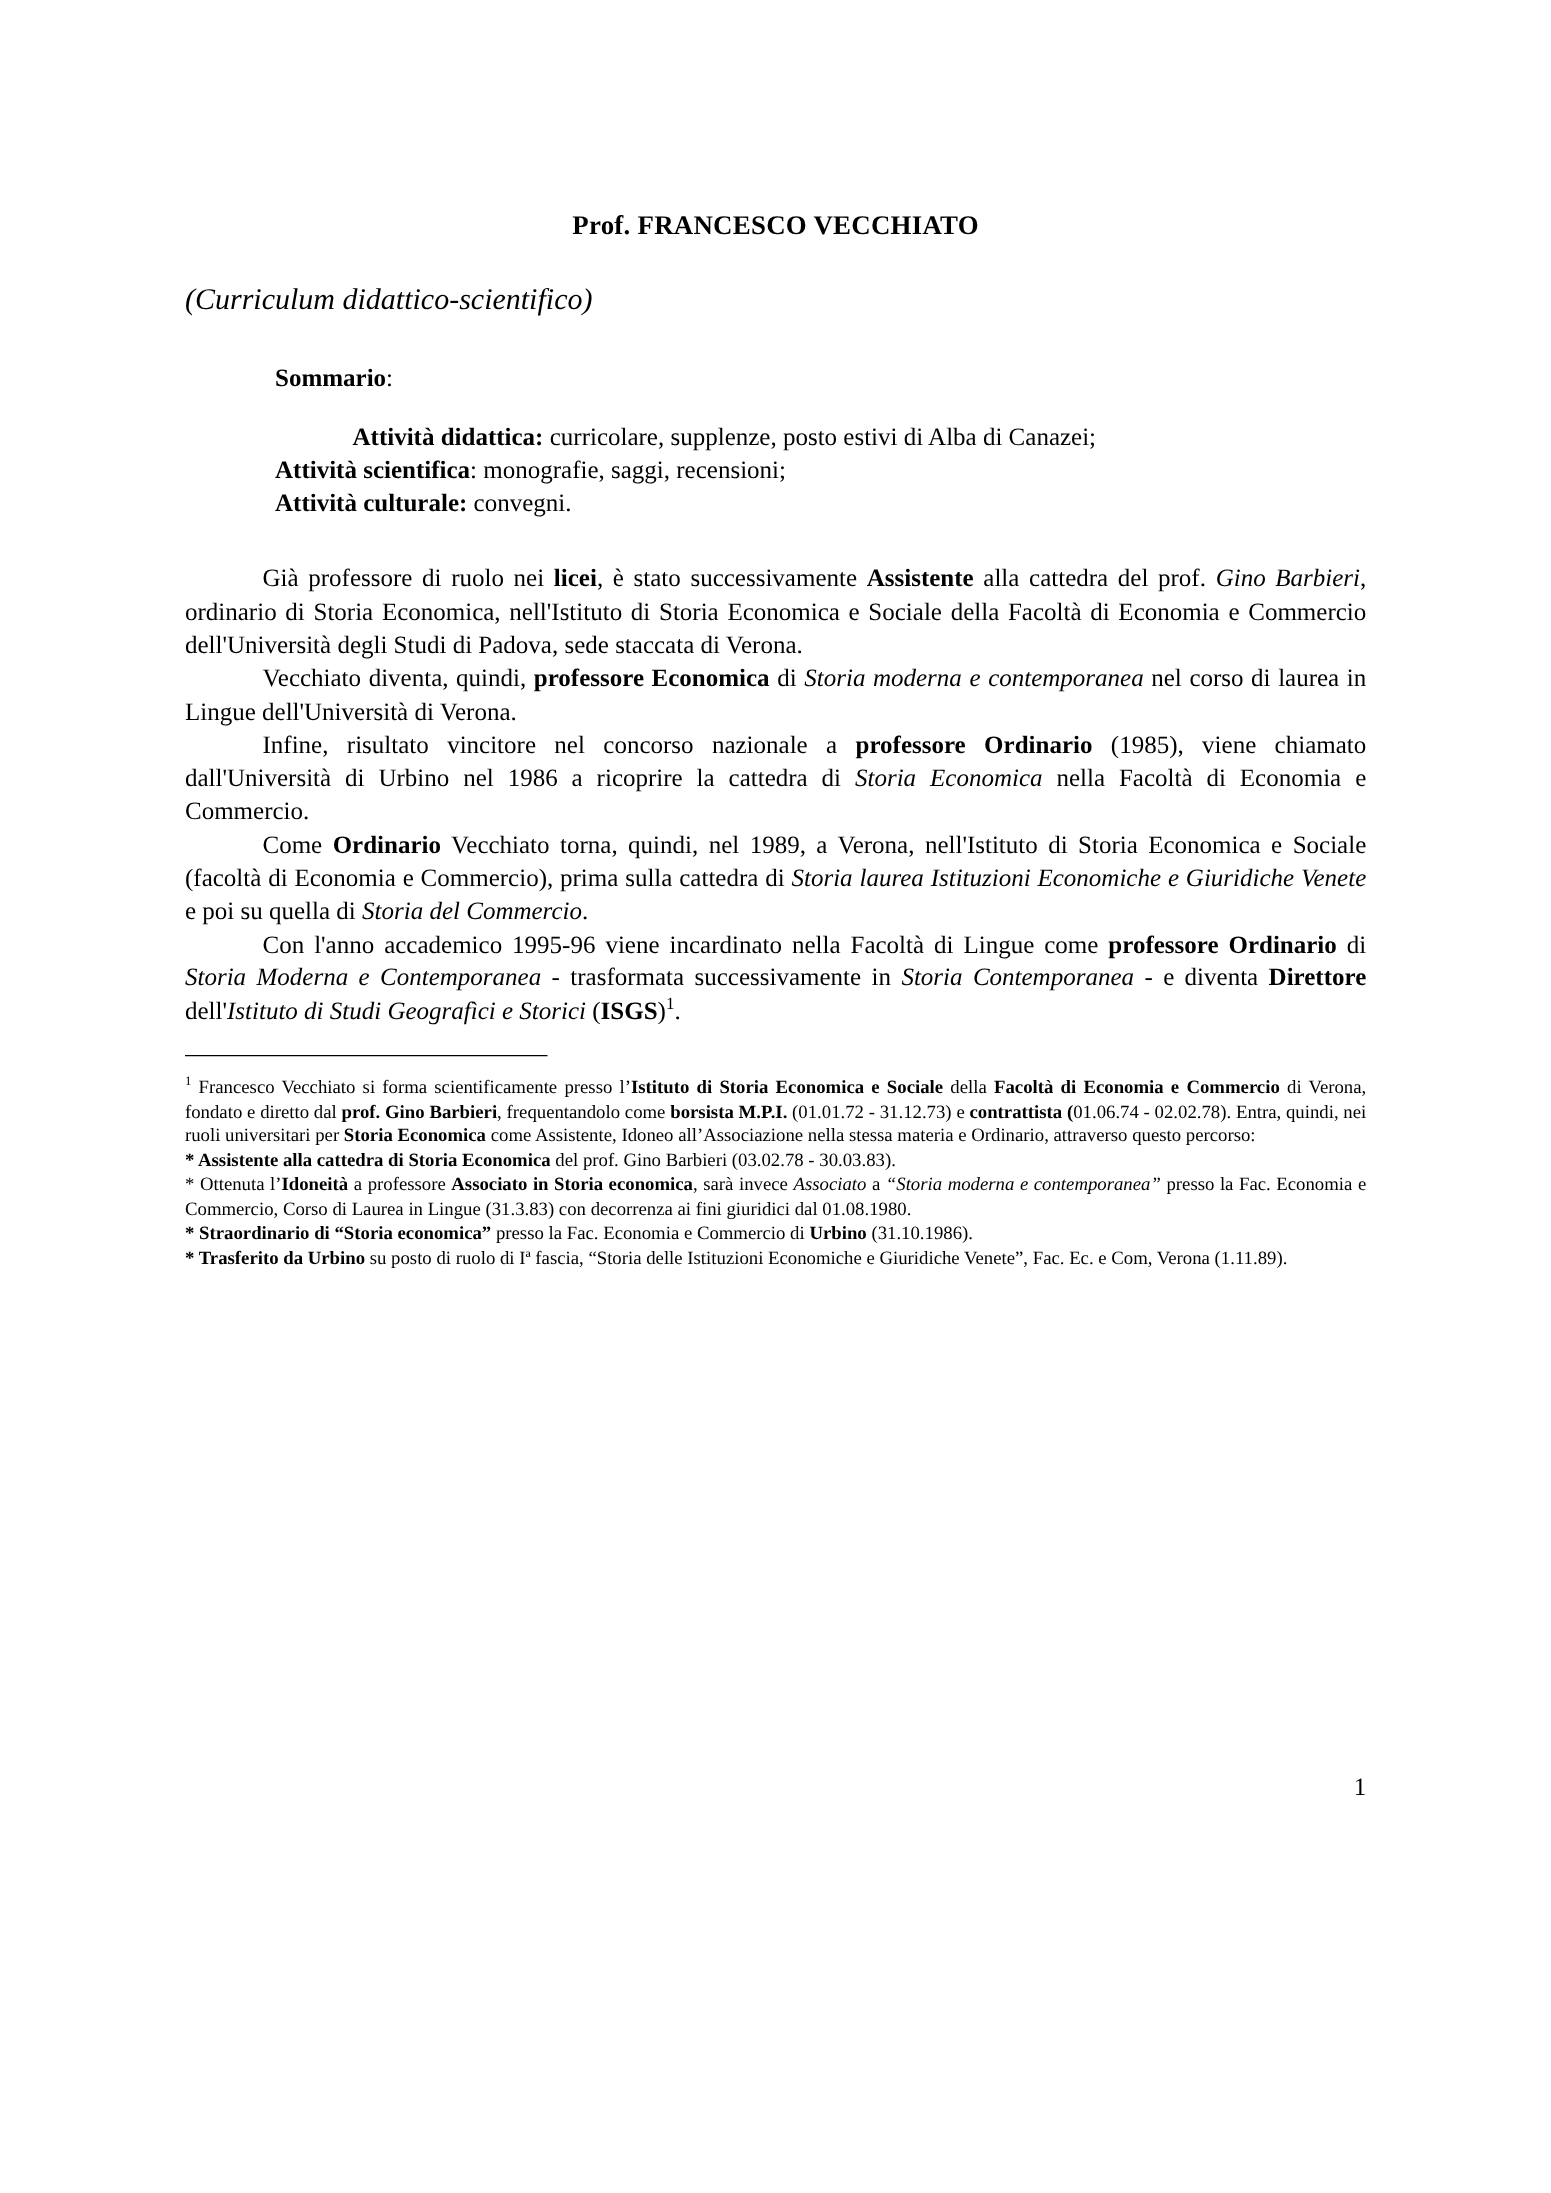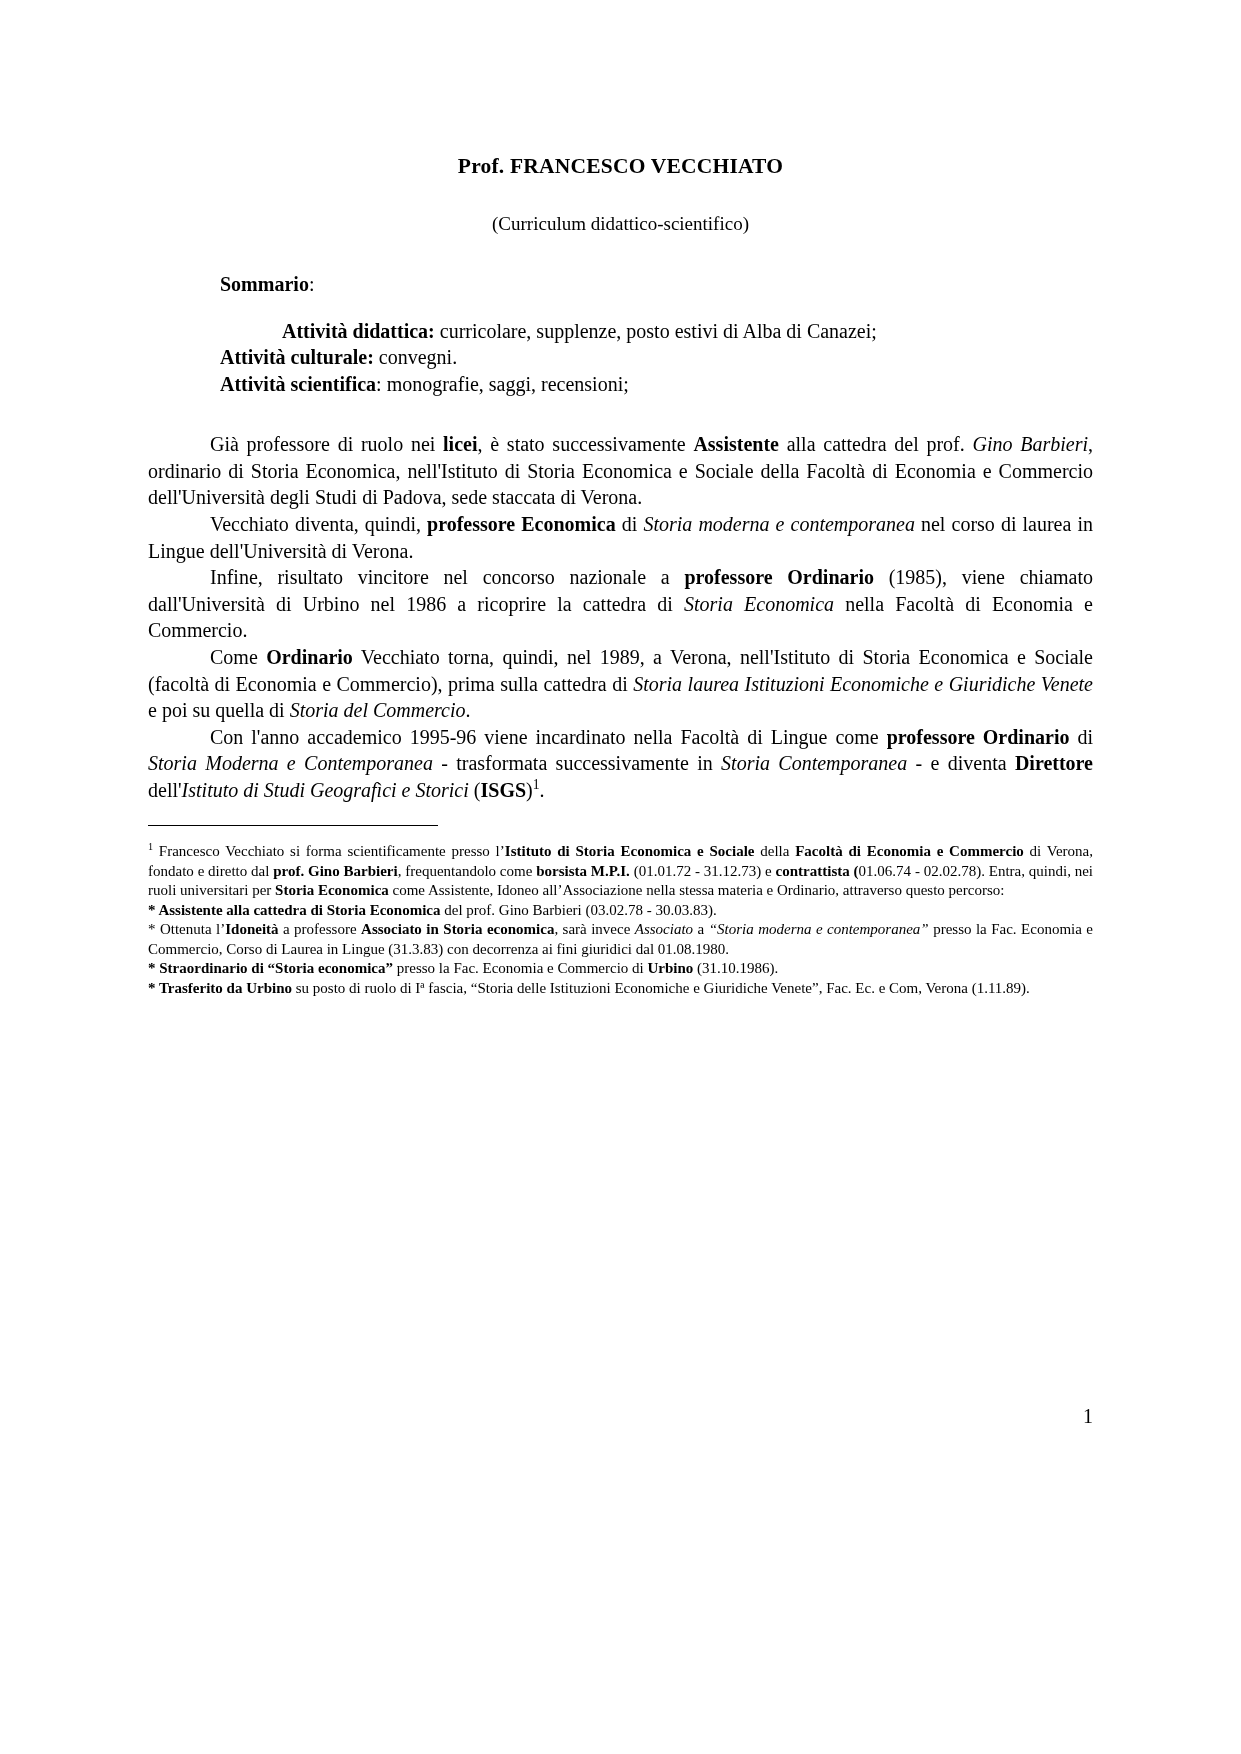--- a/index.html
+++ b/index.html
@@ -8,35 +8,35 @@
     background: #ffffff;
   }
   body {
     font-family: "Liberation Serif", "DejaVu Serif", serif;
     color: #000000;
   }
   .page {
     position: relative;
     width: 1241px;
     height: 1502px;
-    margin: 4px auto;
+    margin: 18px auto;
     background: #ffffff;
     box-sizing: border-box;
     padding: 150px 148px 88px 148px;
   }
   .doc-title {
     text-align: center;
     font-weight: bold;
     font-size: 21.5px;
     letter-spacing: 0.2px;
     margin: 0 0 34px 0;
   }
   .doc-subtitle {
-    text-align: center;
-    font-size: 19px;
+    font-style: italic;
+    font-size: 24px;
     margin: 0 0 38px 0;
   }
   .sommario-label {
     font-size: 20px;
     margin: 0 0 22px 0;
     padding-left: 72px;
   }
   .sommario-label b {
   }
   .summary-block {
@@ -109,24 +109,24 @@
 
   <div class="sommario-label">
     <b>Sommario</b><span>:</span>
   </div>
 
   <div class="summary-block">
     <p class="first-line">
       <b>Attività didattica:</b><span> curricolare, supplenze, posto estivi di Alba di Canazei;</span>
     </p>
     <p>
-      <b>Attività culturale:</b><span> convegni.</span>
+      <b>Attività scientifica</b><span>: monografie, saggi, recensioni;</span>
     </p>
     <p>
-      <b>Attività scientifica</b><span>: monografie, saggi, recensioni;</span>
+      <b>Attività culturale:</b><span> convegni.</span>
     </p>
   </div>
 
 
   <div class="body-text" id="body-paragraphs">
       <p><span>Già professore di ruolo nei </span><span class="b">licei</span><span>, è stato successivamente </span><span class="b">Assistente</span><span> alla cattedra del prof. </span><span class="i">Gino Barbieri</span><span>, ordinario di Storia Economica, nell'Istituto di Storia Economica e Sociale della Facoltà di Economia e Commercio dell'Università degli Studi di Padova, sede staccata di Verona.</span></p>
       <p><span>Vecchiato diventa, quindi, </span><span class="b">professore Economica</span><span> di </span><span class="i">Storia moderna e contemporanea</span><span> nel corso di laurea in Lingue dell'Università di Verona.</span></p>
       <p><span>Infine, risultato vincitore nel concorso nazionale a </span><span class="b">professore Ordinario</span><span> (1985), viene chiamato dall'Università di Urbino nel 1986 a ricoprire la cattedra di </span><span class="i">Storia Economica</span><span> nella Facoltà di Economia e Commercio.</span></p>
       <p><span>Come </span><span class="b">Ordinario</span><span> Vecchiato torna, quindi, nel 1989, a Verona, nell'Istituto di Storia Economica e Sociale (facoltà di Economia e Commercio), prima sulla cattedra di </span><span class="i">Storia laurea Istituzioni Economiche e Giuridiche Venete</span><span> e poi su quella di </span><span class="i">Storia del Commercio</span><span>.</span></p>
       <p><span>Con l'anno accademico 1995-96 viene incardinato nella Facoltà di Lingue come </span><span class="b">professore Ordinario</span><span> di </span><span class="i">Storia Moderna e Contemporanea</span><span> - trasformata successivamente in </span><span class="i">Storia Contemporanea</span><span> - e diventa </span><span class="b">Direttore</span><span> dell'</span><span class="i">Istituto di Studi Geografìci e Storici</span><span> (</span><span class="b">ISGS</span><span>)</span><sup>1</sup><span>.</span></p>

